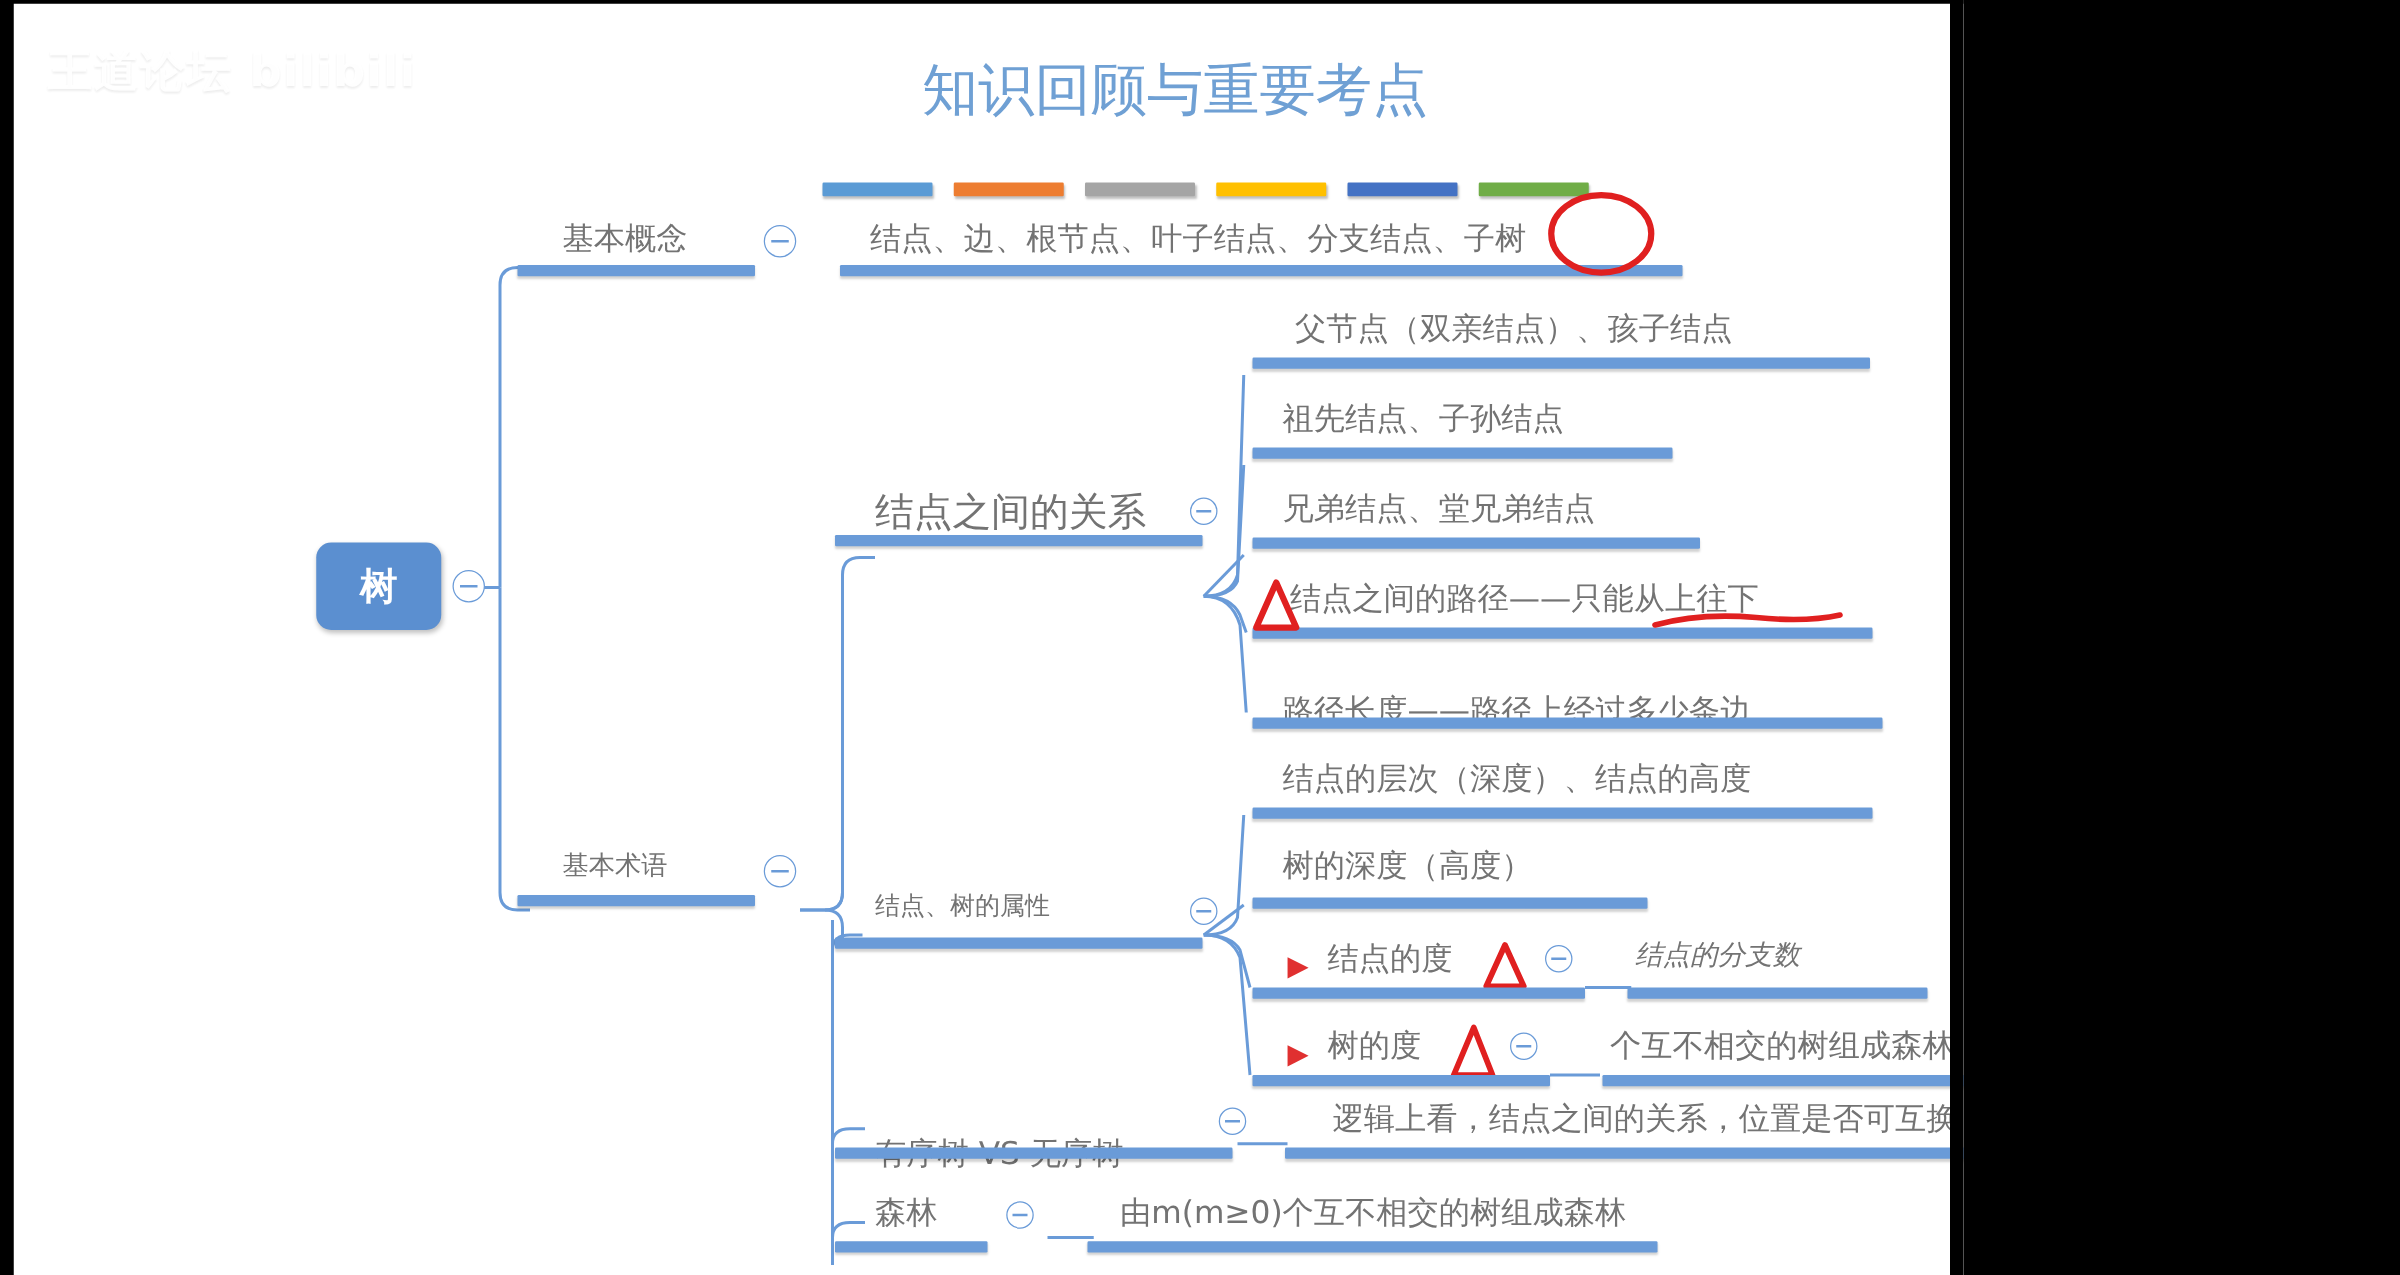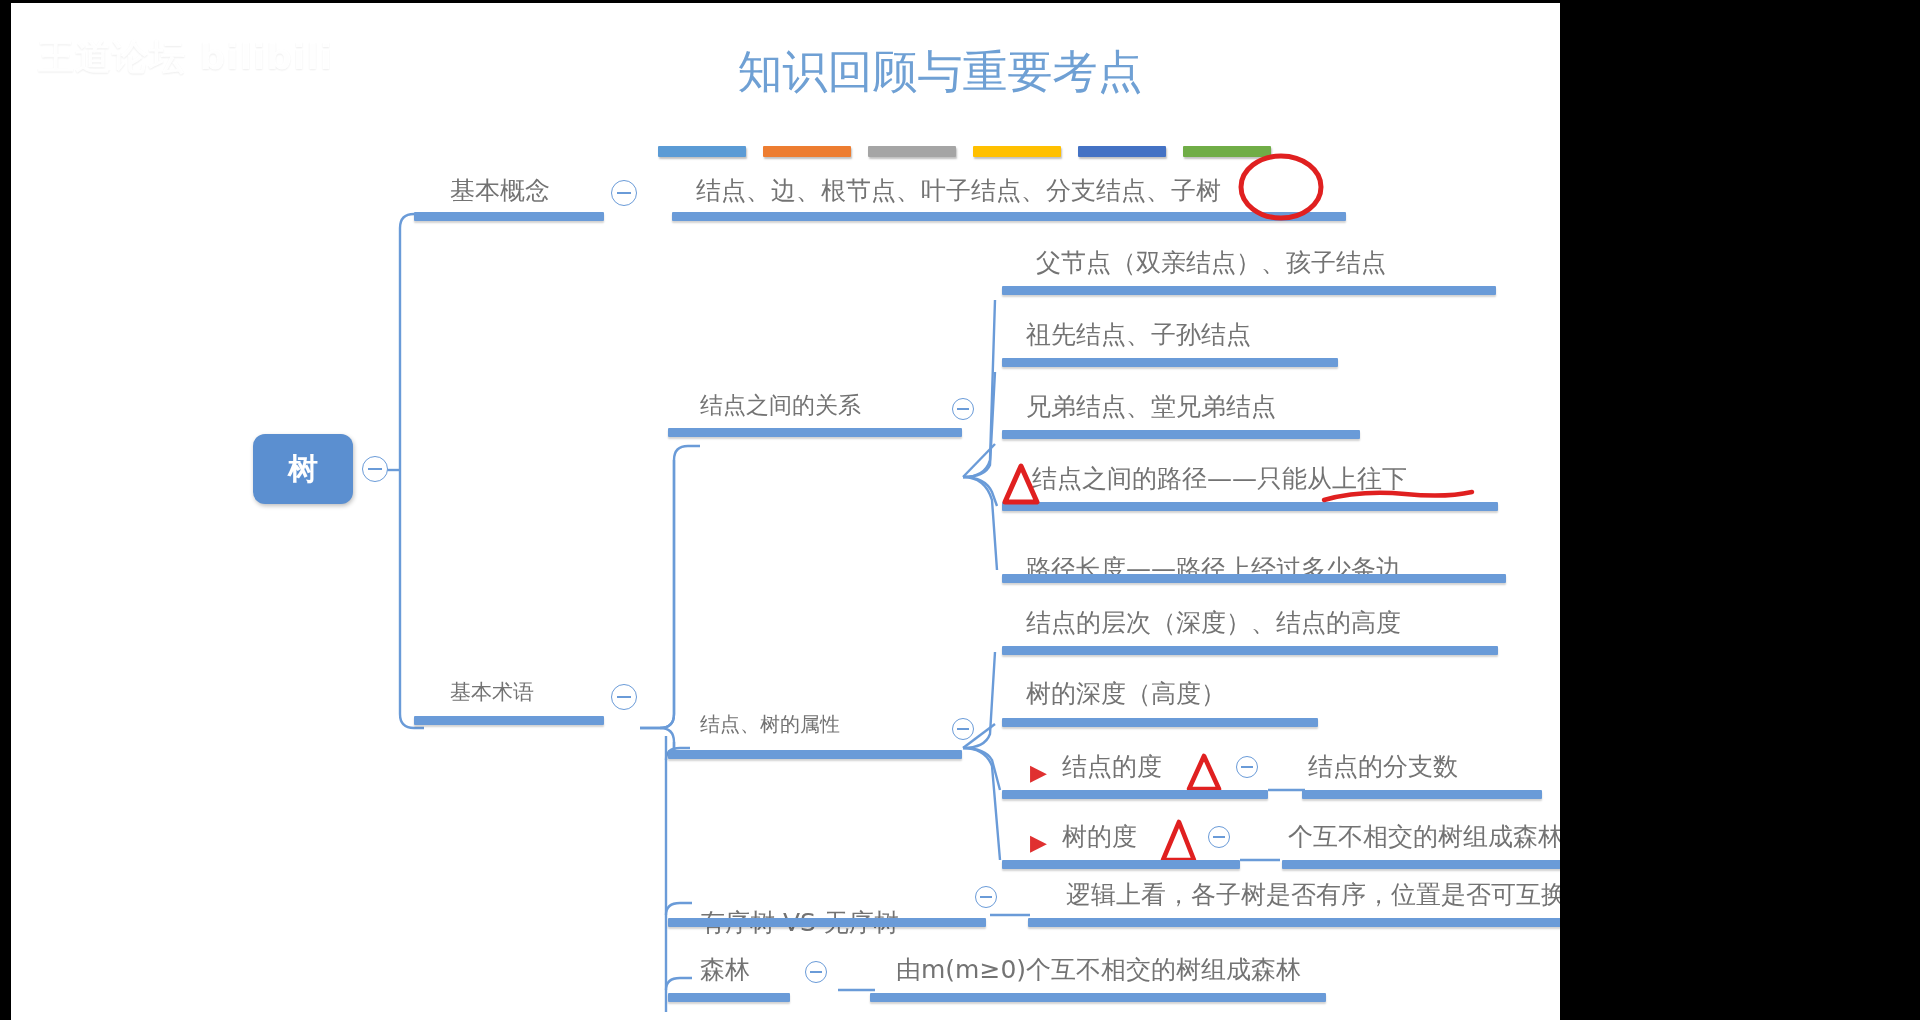--- a/index.html
+++ b/index.html
@@ -155,21 +155,21 @@
   <svg class="ink" style="left:1234px;top:152px;width:95px;height:70px;">
     <ellipse cx="47" cy="35" rx="40" ry="31" fill="none" stroke="#e02020" stroke-width="5" stroke-linecap="round"></ellipse>
   </svg>
 
   <div class="node" style="left:450px;top:680px;font-size:21px;">
     <span class="txt">基本术语</span>
   </div>
   <div class="bar" style="left:414px;top:716px;width:190px;"></div>
   <div class="toggle" style="left:611px;top:684px;"></div>
 
-  <div class="node" style="left:700px;top:392px;font-size:23px;text-align:center;">
+  <div class="node" style="left:700px;top:392px;font-size:31px;text-align:center;">
     <span class="txt">结点之间的关系</span>
   </div>
   <div class="bar" style="left:668px;top:428px;width:294px;"></div>
   <div class="toggle small" style="left:952px;top:398px;"></div>
 
   <div class="node" style="left:1036px;top:248px;font-size:25px;">
     <span class="txt">父节点（双亲结点）、孩子结点</span>
   </div>
   <div class="bar" style="left:1002px;top:286px;width:494px;"></div>
 
@@ -220,21 +220,21 @@
   <span class="red-flag" style="left:1030px;top:762px;">▶</span>
   <div class="node" style="left:1062px;top:752px;font-size:25px;">
     <span class="txt">结点的度</span>
   </div>
   <svg class="ink" style="left:1185px;top:752px;width:40px;height:42px;">
     <path d="M 19,4 L 34,37 L 4,37 Z" fill="none" stroke="#e02020" stroke-width="4.6" stroke-linejoin="round"></path>
   </svg>
   <div class="toggle small" style="left:1236px;top:756px;"></div>
   <div class="bar" style="left:1002px;top:790px;width:266px;"></div>
 
-  <div class="node" style="left:1308px;top:752px;font-size:25px;">
+  <div class="node" style="left:1308px;top:752px;font-size:22px;font-style:italic;">
     <span class="txt">结点的分支数</span>
   </div>
   <div class="bar" style="left:1302px;top:790px;width:240px;"></div>
 
   <span class="red-flag" style="left:1030px;top:832px;">▶</span>
   <div class="node" style="left:1062px;top:822px;font-size:25px;">
     <span class="txt">树的度</span>
   </div>
   <svg class="ink" style="left:1158px;top:818px;width:42px;height:48px;">
     <path d="M 21,4 L 36,42 L 5,42 Z" fill="none" stroke="#e02020" stroke-width="4.6" stroke-linejoin="round"></path>
@@ -247,21 +247,21 @@
   </div>
   <div class="bar" style="left:1282px;top:860px;width:364px;"></div>
 
   <div class="node" style="left:700px;top:880px;font-size:25px;margin-top:28px;">
     <span class="txt">有序树 VS 无序树</span>
   </div>
   <div class="bar" style="left:668px;top:918px;width:318px;"></div>
   <div class="toggle small" style="left:975px;top:886px;"></div>
 
   <div class="node" style="left:1066px;top:880px;font-size:25px;">
-    <span class="txt">逻辑上看，各子树是否有序，位置是否可互换</span>
+    <span class="txt">逻辑上看，结点之间的关系，位置是否可互换</span>
   </div>
   <div class="bar" style="left:1028px;top:918px;width:650px;"></div>
 
   <div class="node" style="left:700px;top:955px;font-size:25px;">
     <span class="txt">森林</span>
   </div>
   <div class="bar" style="left:668px;top:993px;width:122px;"></div>
   <div class="toggle small" style="left:805px;top:961px;"></div>
 
   <div class="node" style="left:896px;top:955px;font-size:25px;">

